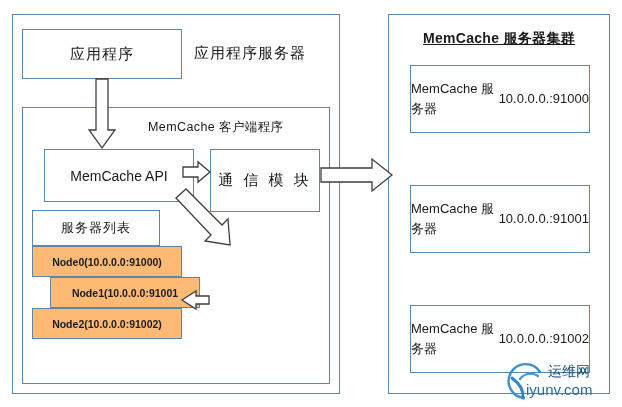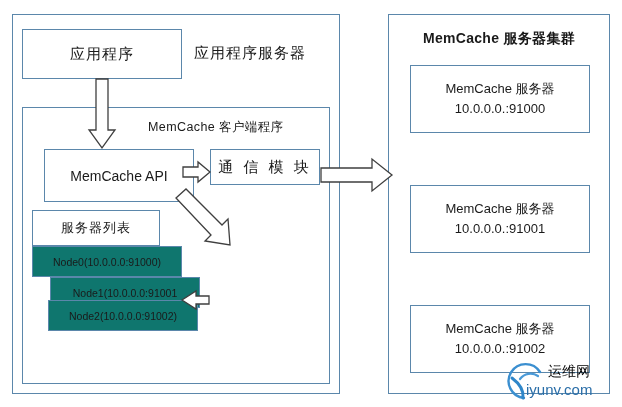--- a/index.html
+++ b/index.html
@@ -45,66 +45,68 @@
   #app-server-panel { left: 12px;  top: 14px;  width: 328px; height: 380px; }
   #client-panel     { left: 22px;  top: 107px; width: 308px; height: 277px; }
 
   #app-program-box  { left: 22px;  top: 29px;  width: 160px; height: 50px;
                       font-size: 15px; letter-spacing: 1px; }
   #app-server-label { left: 194px; top: 44px;  font-size: 15px; letter-spacing: 1px; }
   #client-label     { left: 148px; top: 119px; font-size: 12.5px; letter-spacing: .4px; }
 
   #memcache-api-box { left: 32px;  top: 149px; width: 150px; height: 53px;
                       font-size: 14px; margin-left: 12px; }
-  #comm-module-box  { left: 210px; top: 149px; width: 110px; height: 36px;
+  #comm-module-box  { left: 210px; top: 149px; width: 110px; height: 63px;
                       font-size: 15px; letter-spacing: 3px; }
   #route-algo-box   { left: 210px; top: 277px; width: 110px; height: 48px;
                       font-size: 15px; letter-spacing: 3px; }
 
   
   #srv-list-header  { left: 32px;  top: 210px; width: 128px; height: 36px;
                       font-size: 13px; letter-spacing: 1px; }
   .node-row {
     position: absolute;
     left: 32px;
     width: 150px;
     height: 31px;
     box-sizing: border-box;
     border: 1.6px solid #5b87ab;
-    background: #0f766e;
+    background: #fdba74;
     display: flex;
     align-items: center;
     justify-content: center;
     font-size: 10.5px;
     color: #1a1a1a;
     white-space: nowrap;
+    font-weight: bold;
   }
   #node-row-0 { top: 246px; }
   #node-row-1 { top: 277px; margin-left: 18px; }
-  #node-row-2 { top: 300px; margin-left: 16px; }
+  #node-row-2 { top: 308px; }
 
   
   #cluster-panel { left: 388px; top: 14px; width: 222px; height: 380px; }
   #cluster-title {
     left: 414px; top: 30px; width: 170px;
     text-align: center;
     font-size: 14px;
     font-weight: bold;
     letter-spacing: .3px;
+    text-decoration: underline;
   }
   .server-box {
     position: absolute;
     left: 410px;
     width: 180px;
     height: 68px;
     box-sizing: border-box;
     border: 1.6px solid #5b87ab;
     background: #ffffff;
     display: flex;
-    flex-direction: column;
+    flex-direction: row;
     align-items: center;
     justify-content: center;
     color: #1a1a1a;
     font-size: 13px;
     line-height: 1.55;
   }
   #server-box-0 { top: 65px; }
   #server-box-1 { top: 185px; }
   #server-box-2 { top: 305px; }
 
@@ -129,21 +131,21 @@
     top: 362px;
     width: 118px;
     height: 42px;
     pointer-events: none;
   }
   #watermark-text-cn {
     position: absolute;
     left: 48px;
     top: 1px;
     font-size: 14px;
-    color: #000000;
+    color: #0c4a6e;
     letter-spacing: 0px;
     white-space: nowrap;
   }
   #watermark-text-url {
     position: absolute;
     left: 26px;
     top: 19px;
     font-size: 15px;
     font-weight: normal;
     color: #2a6ea8;

